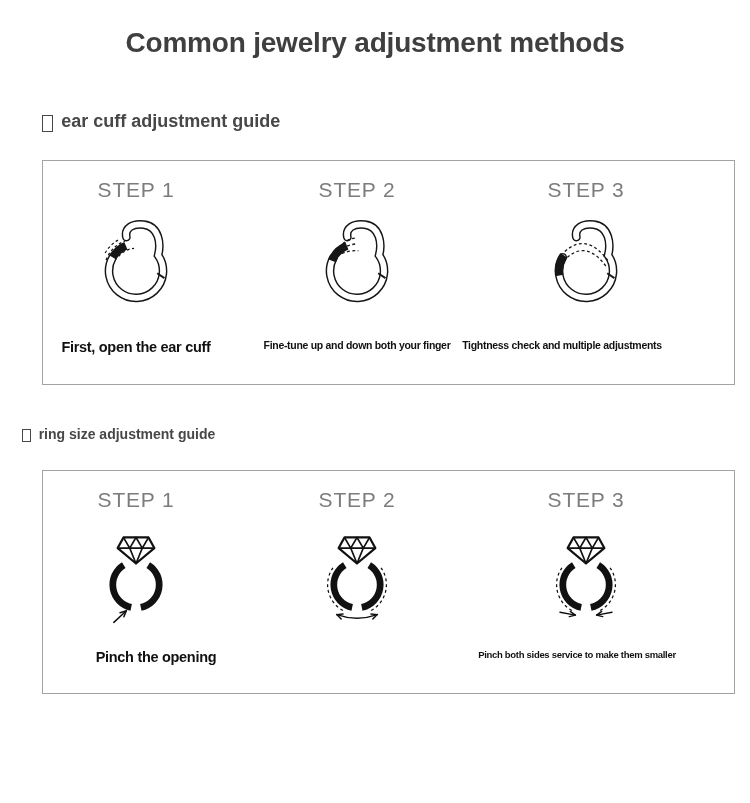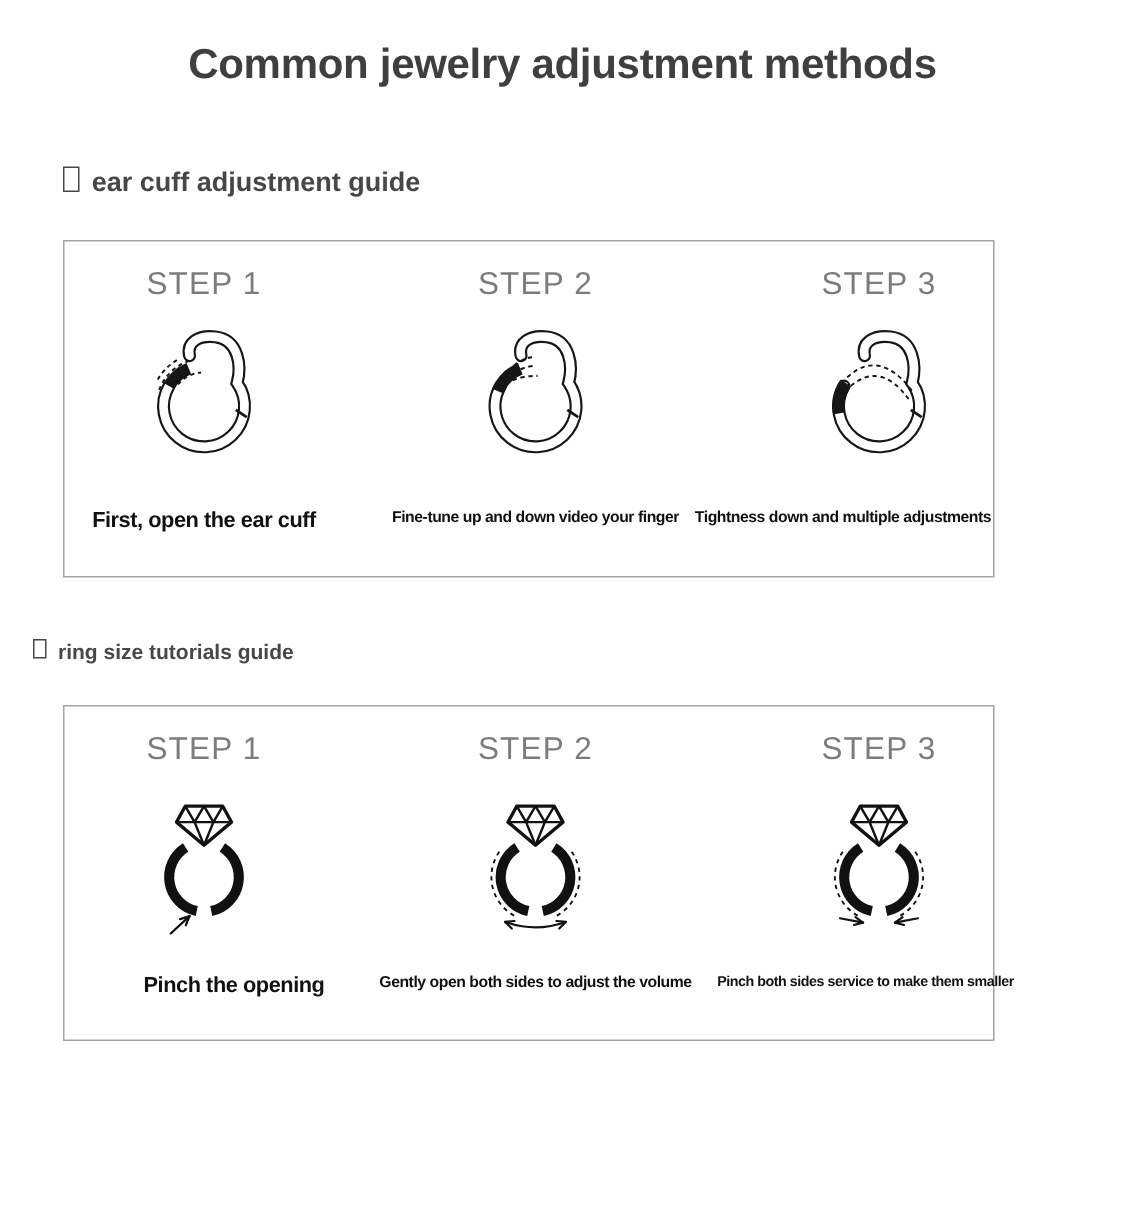--- a/index.html
+++ b/index.html
@@ -5,31 +5,31 @@
   html,body{margin:0;padding:0;background:#ffffff;}
   .page{
     position:relative;width:750px;height:803px;background:#ffffff;
     font-family:"Liberation Sans",sans-serif;overflow:hidden;
   }
   .page-title{
     position:absolute;top:27px;left:0;width:100%;text-align:center;
     font-size:28px;font-weight:bold;color:#3f3f3f;letter-spacing:-0.2px;
   }
   .section-heading{
-    position:absolute;display:flex;align-items:flex-start;gap:8px;
+    position:absolute;display:flex;align-items:flex-end;gap:8px;
     font-weight:bold;color:#474747;
   }
   .section-heading.h-ear{top:111px;left:42px;font-size:18px;}
   .section-heading.h-ring{top:426px;left:22px;font-size:14px;}
   .tofu{
     display:inline-block;width:0.62em;height:0.92em;
     border:0.105em solid #474747;box-sizing:border-box;flex:0 0 auto;
   }
   .panel{
-    position:absolute;left:42px;width:621px;box-sizing:border-box;
+    position:absolute;left:42px;width:693px;box-sizing:border-box;
     border:1px solid #a3a3a3;background:#fff;
     display:grid;grid-template-columns:186px 256px 202px;
   }
   .panel.p-ear{top:160px;height:225px;}
   .panel.p-ring{top:470px;height:224px;}
   .step-col{display:flex;flex-direction:column;align-items:center;padding-top:15px;}
   .step-label{
     font-size:21px;color:#7c7c7c;letter-spacing:0.8px;line-height:27px;
     font-weight:400;white-space:nowrap;
   }
@@ -93,47 +93,47 @@
           </g>
           <path d="M78 62.5 L85.5 67.5" stroke="#161616" stroke-width="2" fill="none"></path>
           <path d="M30 49.5 A28 28 0 0 1 45.5 34" stroke="#161616" stroke-width="8.5" fill="none"></path>
           <g fill="none" stroke="#161616" stroke-width="1.4" stroke-dasharray="3 2.6">
             <path d="M37 36 Q45 27 54 26"></path>
             <path d="M36 40 Q46 32.5 56 32"></path>
             <path d="M35 44 Q47 38.5 57.5 39"></path>
           </g>
         </svg>
       </div>
-      <div class="caption sm">Fine-tune up and down video your finger</div>
+      <div class="caption sm">Fine-tune up and down both your finger</div>
     </div>
 
     <div class="step-col">
       <div class="step-label">STEP 3</div>
       <div class="figure">
         <svg width="108" height="108" viewBox="0 0 112 112">
           <g fill="none" stroke-linecap="round">
             <path d="M31.8 46 A28 28 0 1 0 78.9 43.9 C82 32 80 14 64 12 C52 10.5 44 16 46 25" stroke="#161616" stroke-width="9"></path>
             <path d="M31.8 46 A28 28 0 1 0 78.9 43.9 C82 32 80 14 64 12 C52 10.5 44 16 46 25" stroke="#ffffff" stroke-width="6"></path>
           </g>
           <path d="M78 62.5 L85.5 67.5" stroke="#161616" stroke-width="2" fill="none"></path>
           <path d="M28.4 64.9 A28 28 0 0 1 33.1 43.9" stroke="#161616" stroke-width="8.5" fill="none"></path>
           <g fill="none" stroke="#161616" stroke-width="1.3" stroke-dasharray="3 2.6">
             <path d="M34 40 Q57 19 80 51"></path>
             <path d="M36.5 46 Q57 28.5 76.5 55"></path>
           </g>
         </svg>
       </div>
-      <div class="caption sm shift-l24">Tightness down and multiple adjustments</div>
+      <div class="caption sm shift-l24">Tightness check and multiple adjustments</div>
     </div>
 
   </div>
 
   <div class="section-heading h-ring">
     <span class="tofu"></span>
-    <span>ring size tutorials guide</span>
+    <span>ring size adjustment guide</span>
   </div>
 
   <div class="panel p-ring">
 
     <div class="step-col">
       <div class="step-label">STEP 1</div>
       <div class="figure">
         <svg width="108" height="112" viewBox="0 0 112 112">
           <g fill="none" stroke="#111111" stroke-width="7">
             <path d="M43.3 43.6 A24 24 0 0 0 51 87.5"></path>
@@ -168,21 +168,20 @@
             <path d="M31 46.5 A30.5 30.5 0 0 0 41.7 90.9"></path>
             <path d="M81 46.5 A30.5 30.5 0 0 1 70.3 90.9"></path>
           </g>
           <g fill="none" stroke="#111111" stroke-width="1.5" stroke-linecap="round">
             <path d="M35 95 Q56 102.5 77 95"></path>
             <path d="M35 95 L39.6 99.6 M35 95 L41.5 94.4"></path>
             <path d="M77 95 L72.4 99.6 M77 95 L70.5 94.4"></path>
           </g>
         </svg>
       </div>
-      <div class="caption sm">Gently open both sides to adjust the volume</div>
     </div>
 
     <div class="step-col">
       <div class="step-label">STEP 3</div>
       <div class="figure">
         <svg width="108" height="112" viewBox="0 0 112 112">
           <g fill="none" stroke="#111111" stroke-width="7">
             <path d="M43.3 43.6 A24 24 0 0 0 51 87.5"></path>
             <path d="M68.7 43.6 A24 24 0 0 1 61 87.5"></path>
           </g>

